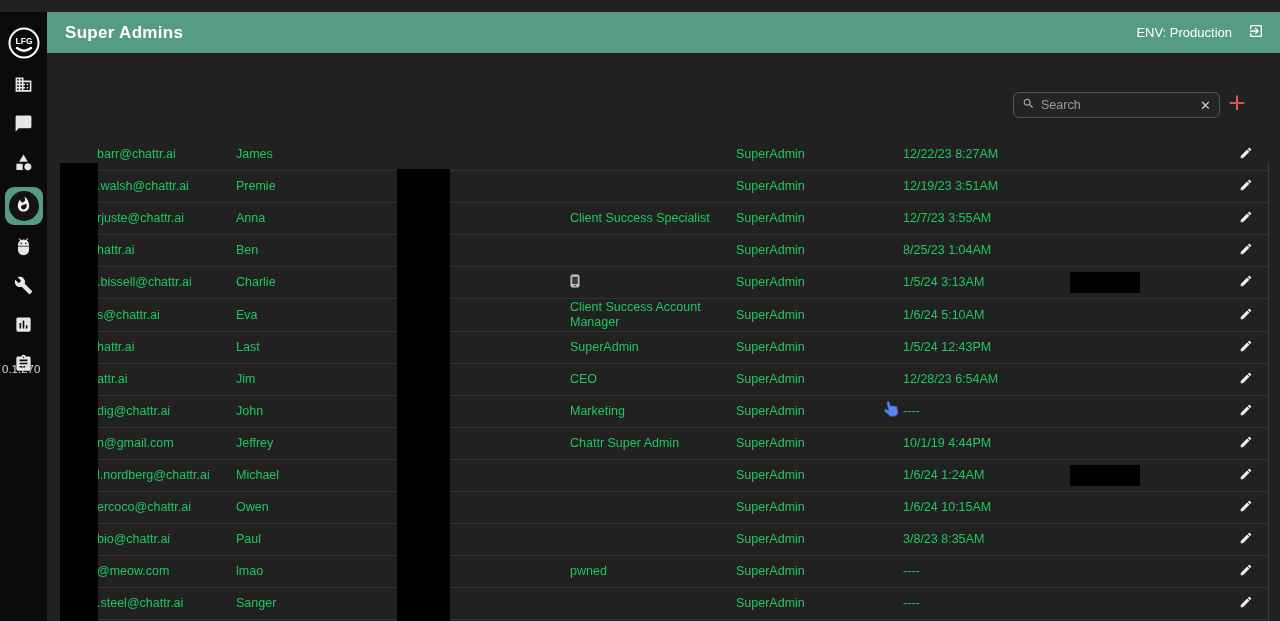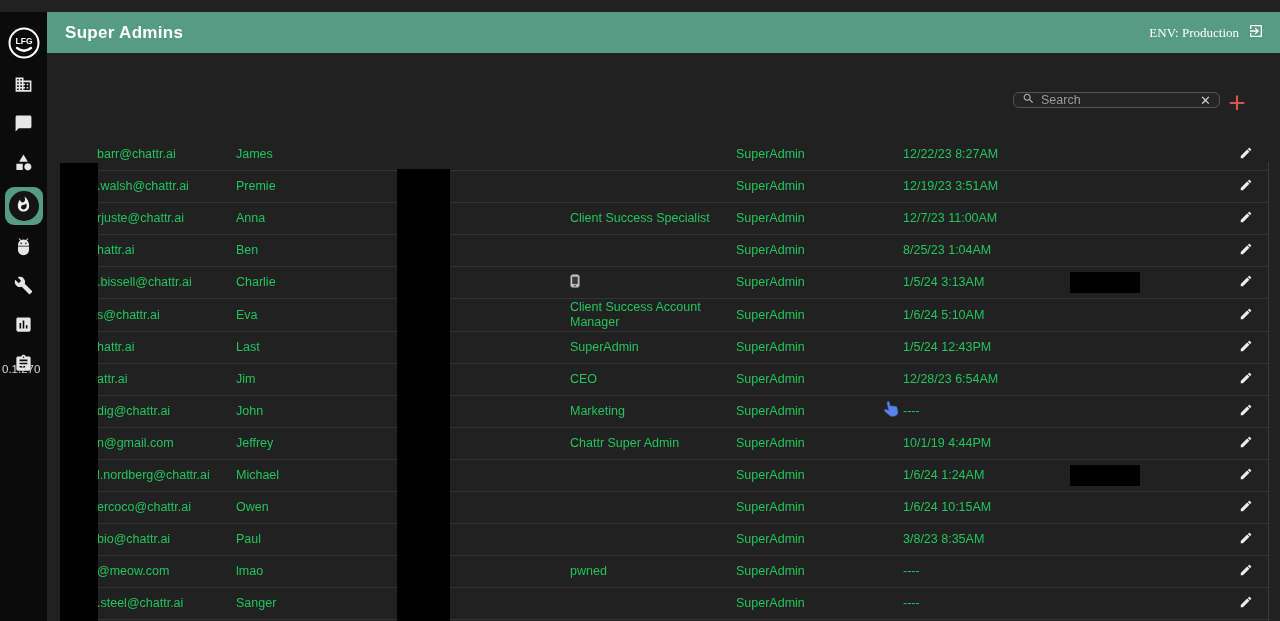--- a/index.html
+++ b/index.html
@@ -19,25 +19,25 @@
   .nav-tile { width:38px; height:38px; border-radius:9px; background:#569b84; display:flex; align-items:center; justify-content:center; }
   .nav-tile-inner { width:30px; height:30px; border-radius:50%; background:#141414; display:flex; align-items:center; justify-content:center; }
   .nav-tile-inner svg { width:17px; height:17px; fill:#f2f2f2; }
   .nav-item.active { height:40px; }
   .version { position:absolute; left:2px; top:351px; font-size:11.5px; color:#d6d6d6; }
 
   
   .topbar { position:absolute; left:47px; top:0; width:1233px; height:41px; background:#569b84;
     display:flex; align-items:center; justify-content:space-between; padding:0 16px 0 18px; z-index:4; }
   .topbar h1 { font-size:17px; font-weight:bold; color:#fff; letter-spacing:.3px; }
-  .env { display:flex; align-items:center; gap:9px; color:#fff; font-size:13px; cursor:pointer;font-family:Liberation Serif, serif; }
+  .env { display:flex; align-items:center; gap:16px; color:#fff; font-size:13px; cursor:pointer; }
   .env svg { width:16px; height:16px; fill:#fff; }
 
   
-  .search-box { position:absolute; left:1013px; top:80px; width:207px; height:16px;
+  .search-box { position:absolute; left:1013px; top:80px; width:207px; height:26px;
     border:1px solid #535353; border-radius:6px; background:#242424;
     display:flex; align-items:center; padding:0 8px; gap:6px; z-index:2; }
   .search-box svg { width:13px; height:13px; fill:#b5b5b5; flex:0 0 auto; }
   .search-box input { flex:1; min-width:0; background:transparent; border:none; outline:none;
     color:#ddd; font-size:12.5px; font-family:"Liberation Sans", sans-serif; }
   .search-box input::placeholder { color:#9a9a9a; }
   .clear-btn { background:none; border:none; color:#cfcfcf; font-size:13px; cursor:pointer; line-height:1; }
   .add-btn { position:absolute; left:1224px; top:76px; width:26px; height:30px; background:none; border:none;
     color:#d9534f; font-size:30px; font-weight:500; line-height:30px; cursor:pointer; z-index:2; }
 
@@ -177,21 +177,21 @@
           <div class="cell cell-actions"><button class="edit-btn"><span class=""><svg viewBox="0 0 24 24">
                   <path d="M3 17.25V21h3.75L17.81 9.94l-3.75-3.75L3 17.25zM20.71 7.04c.39-.39.39-1.02 0-1.41l-2.34-2.34c-.39-.39-1.02-.39-1.41 0l-1.83 1.83 3.75 3.75 1.83-1.83z"></path>
                 </svg></span></button></div>
         </div>
         <div class="row grid-cols">
           <div class="cell cell-email">rjuste@chattr.ai</div>
           <div class="cell ">Anna</div>
           <div class="cell "></div>
           <div class="cell ">Client Success Specialist</div>
           <div class="cell ">SuperAdmin</div>
-          <div class="cell ">12/7/23 11:00AM</div>
+          <div class="cell ">12/7/23 3:55AM</div>
           <div class="cell "></div>
           <div class="cell cell-actions"><button class="edit-btn"><span class=""><svg viewBox="0 0 24 24">
                   <path d="M3 17.25V21h3.75L17.81 9.94l-3.75-3.75L3 17.25zM20.71 7.04c.39-.39.39-1.02 0-1.41l-2.34-2.34c-.39-.39-1.02-.39-1.41 0l-1.83 1.83 3.75 3.75 1.83-1.83z"></path>
                 </svg></span></button></div>
         </div>
         <div class="row grid-cols">
           <div class="cell cell-email">hattr.ai</div>
           <div class="cell ">Ben</div>
           <div class="cell "></div>
           <div class="cell "></div>

